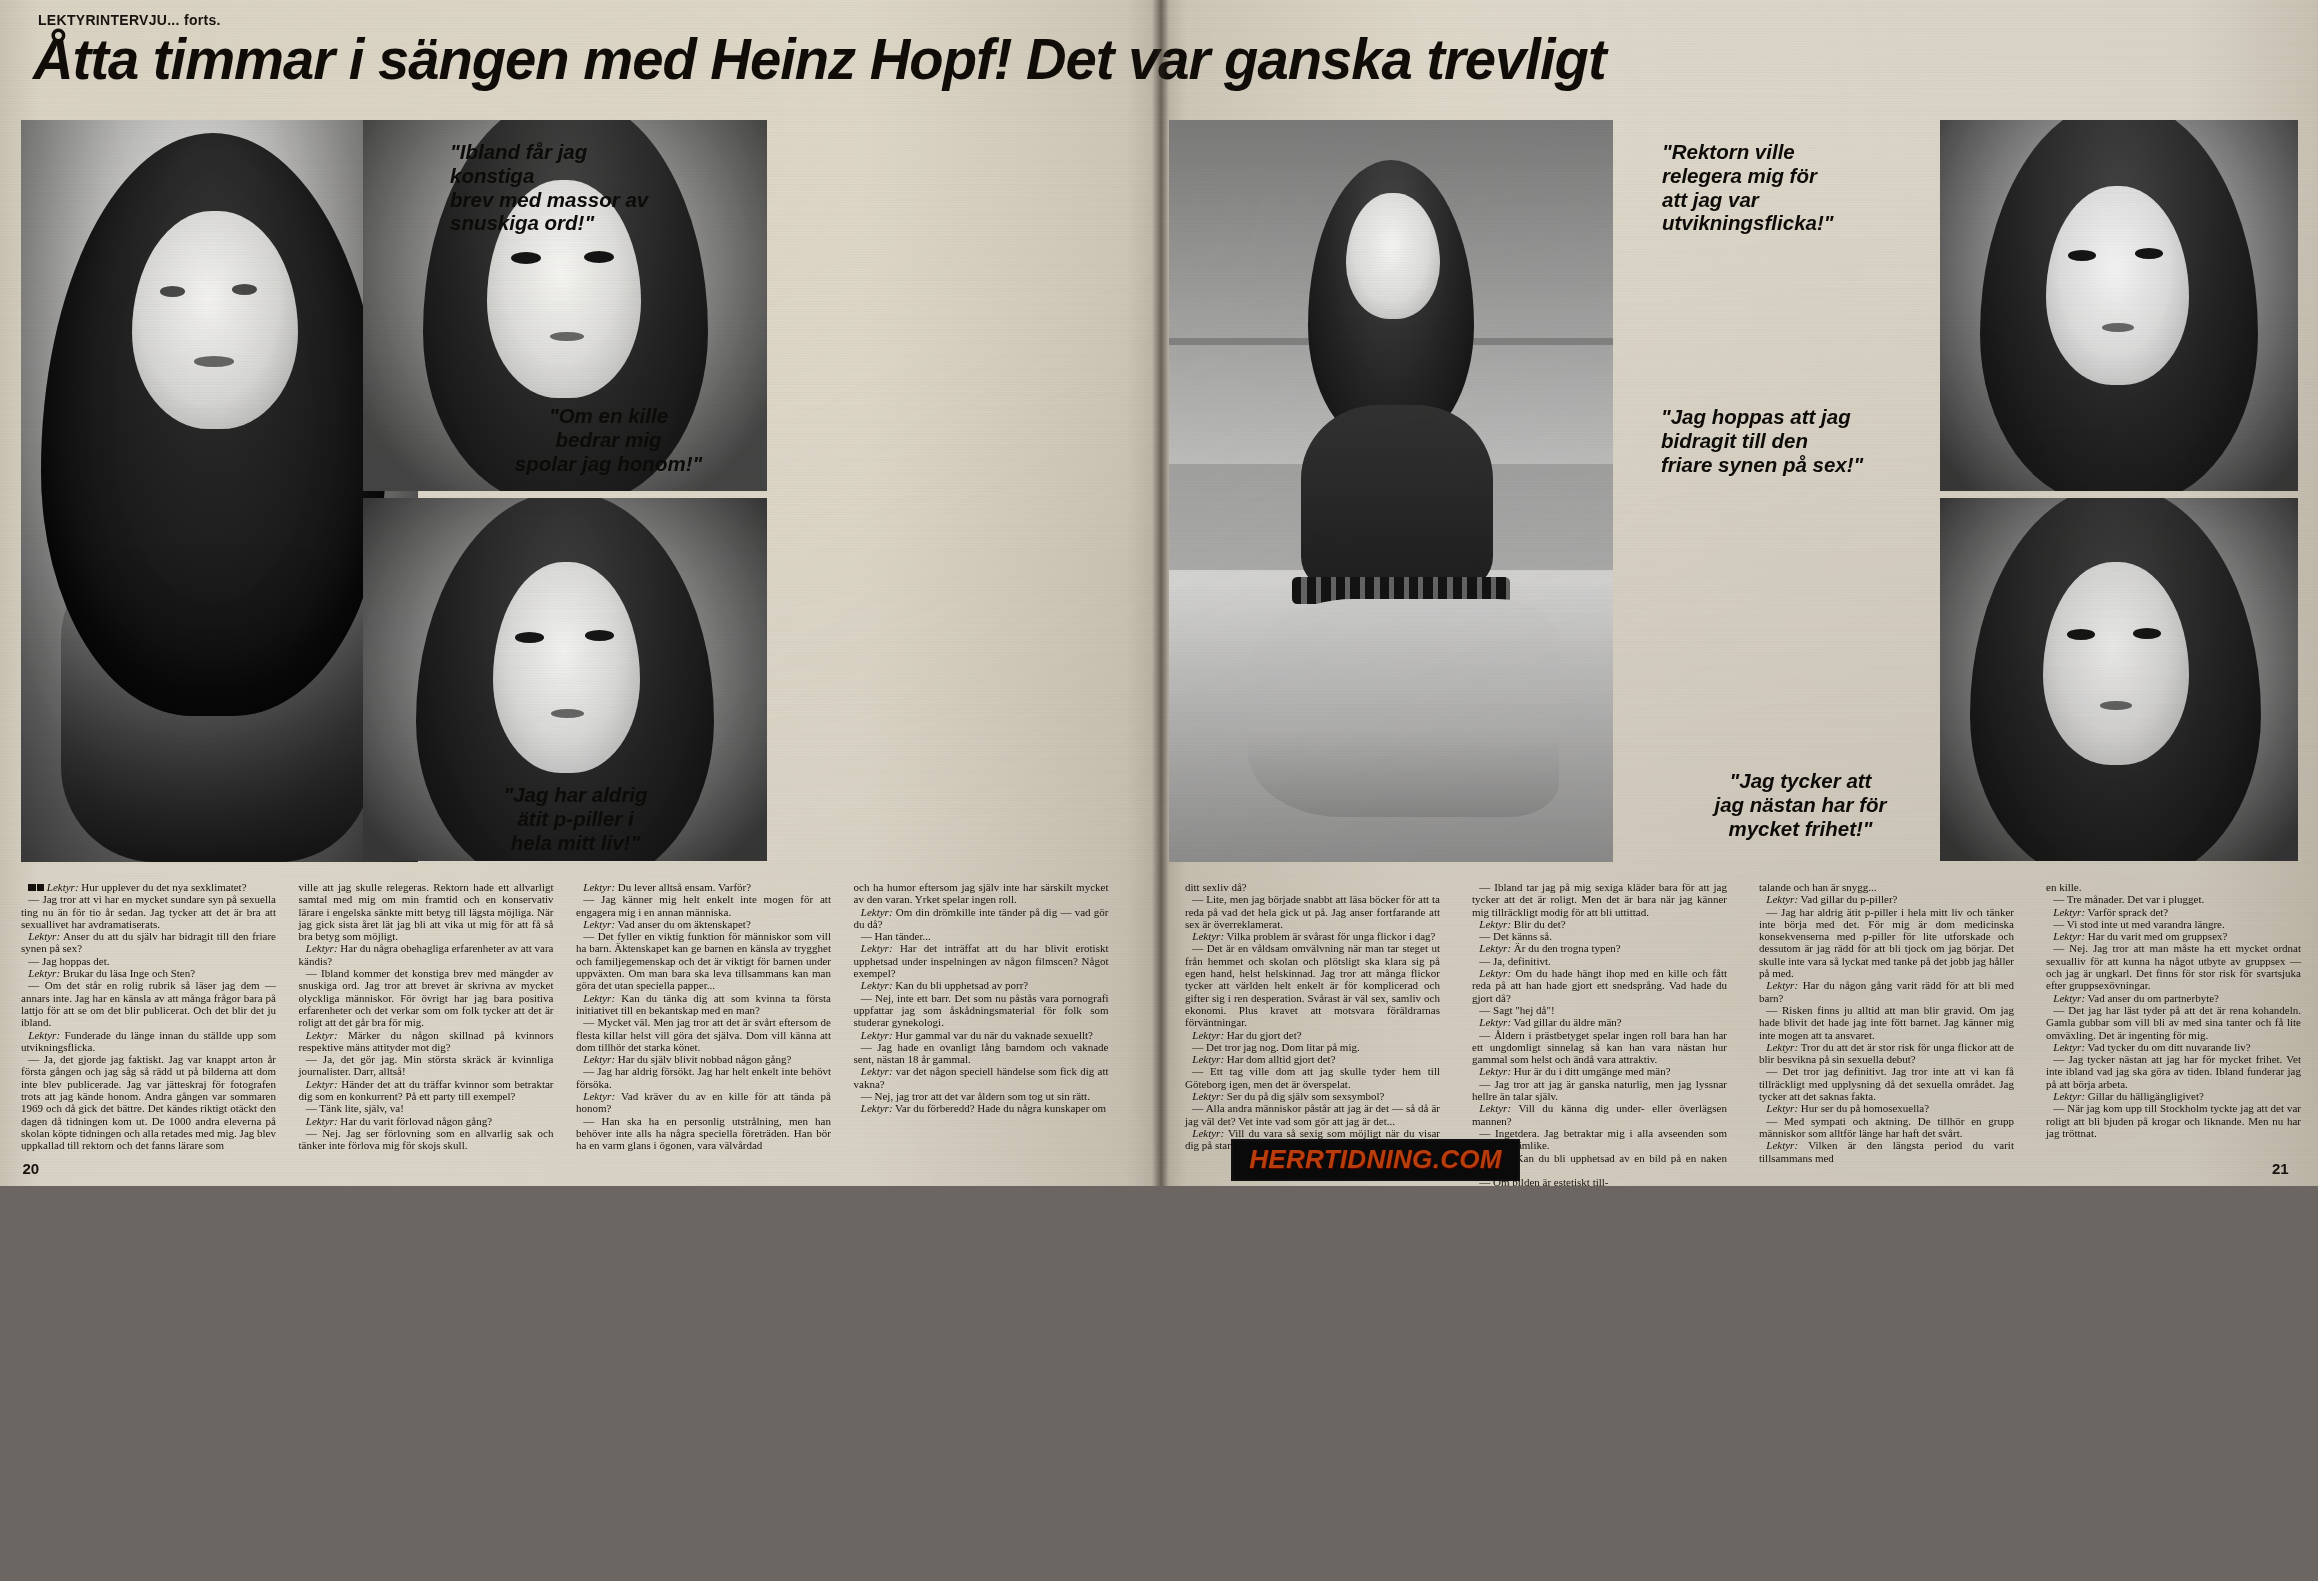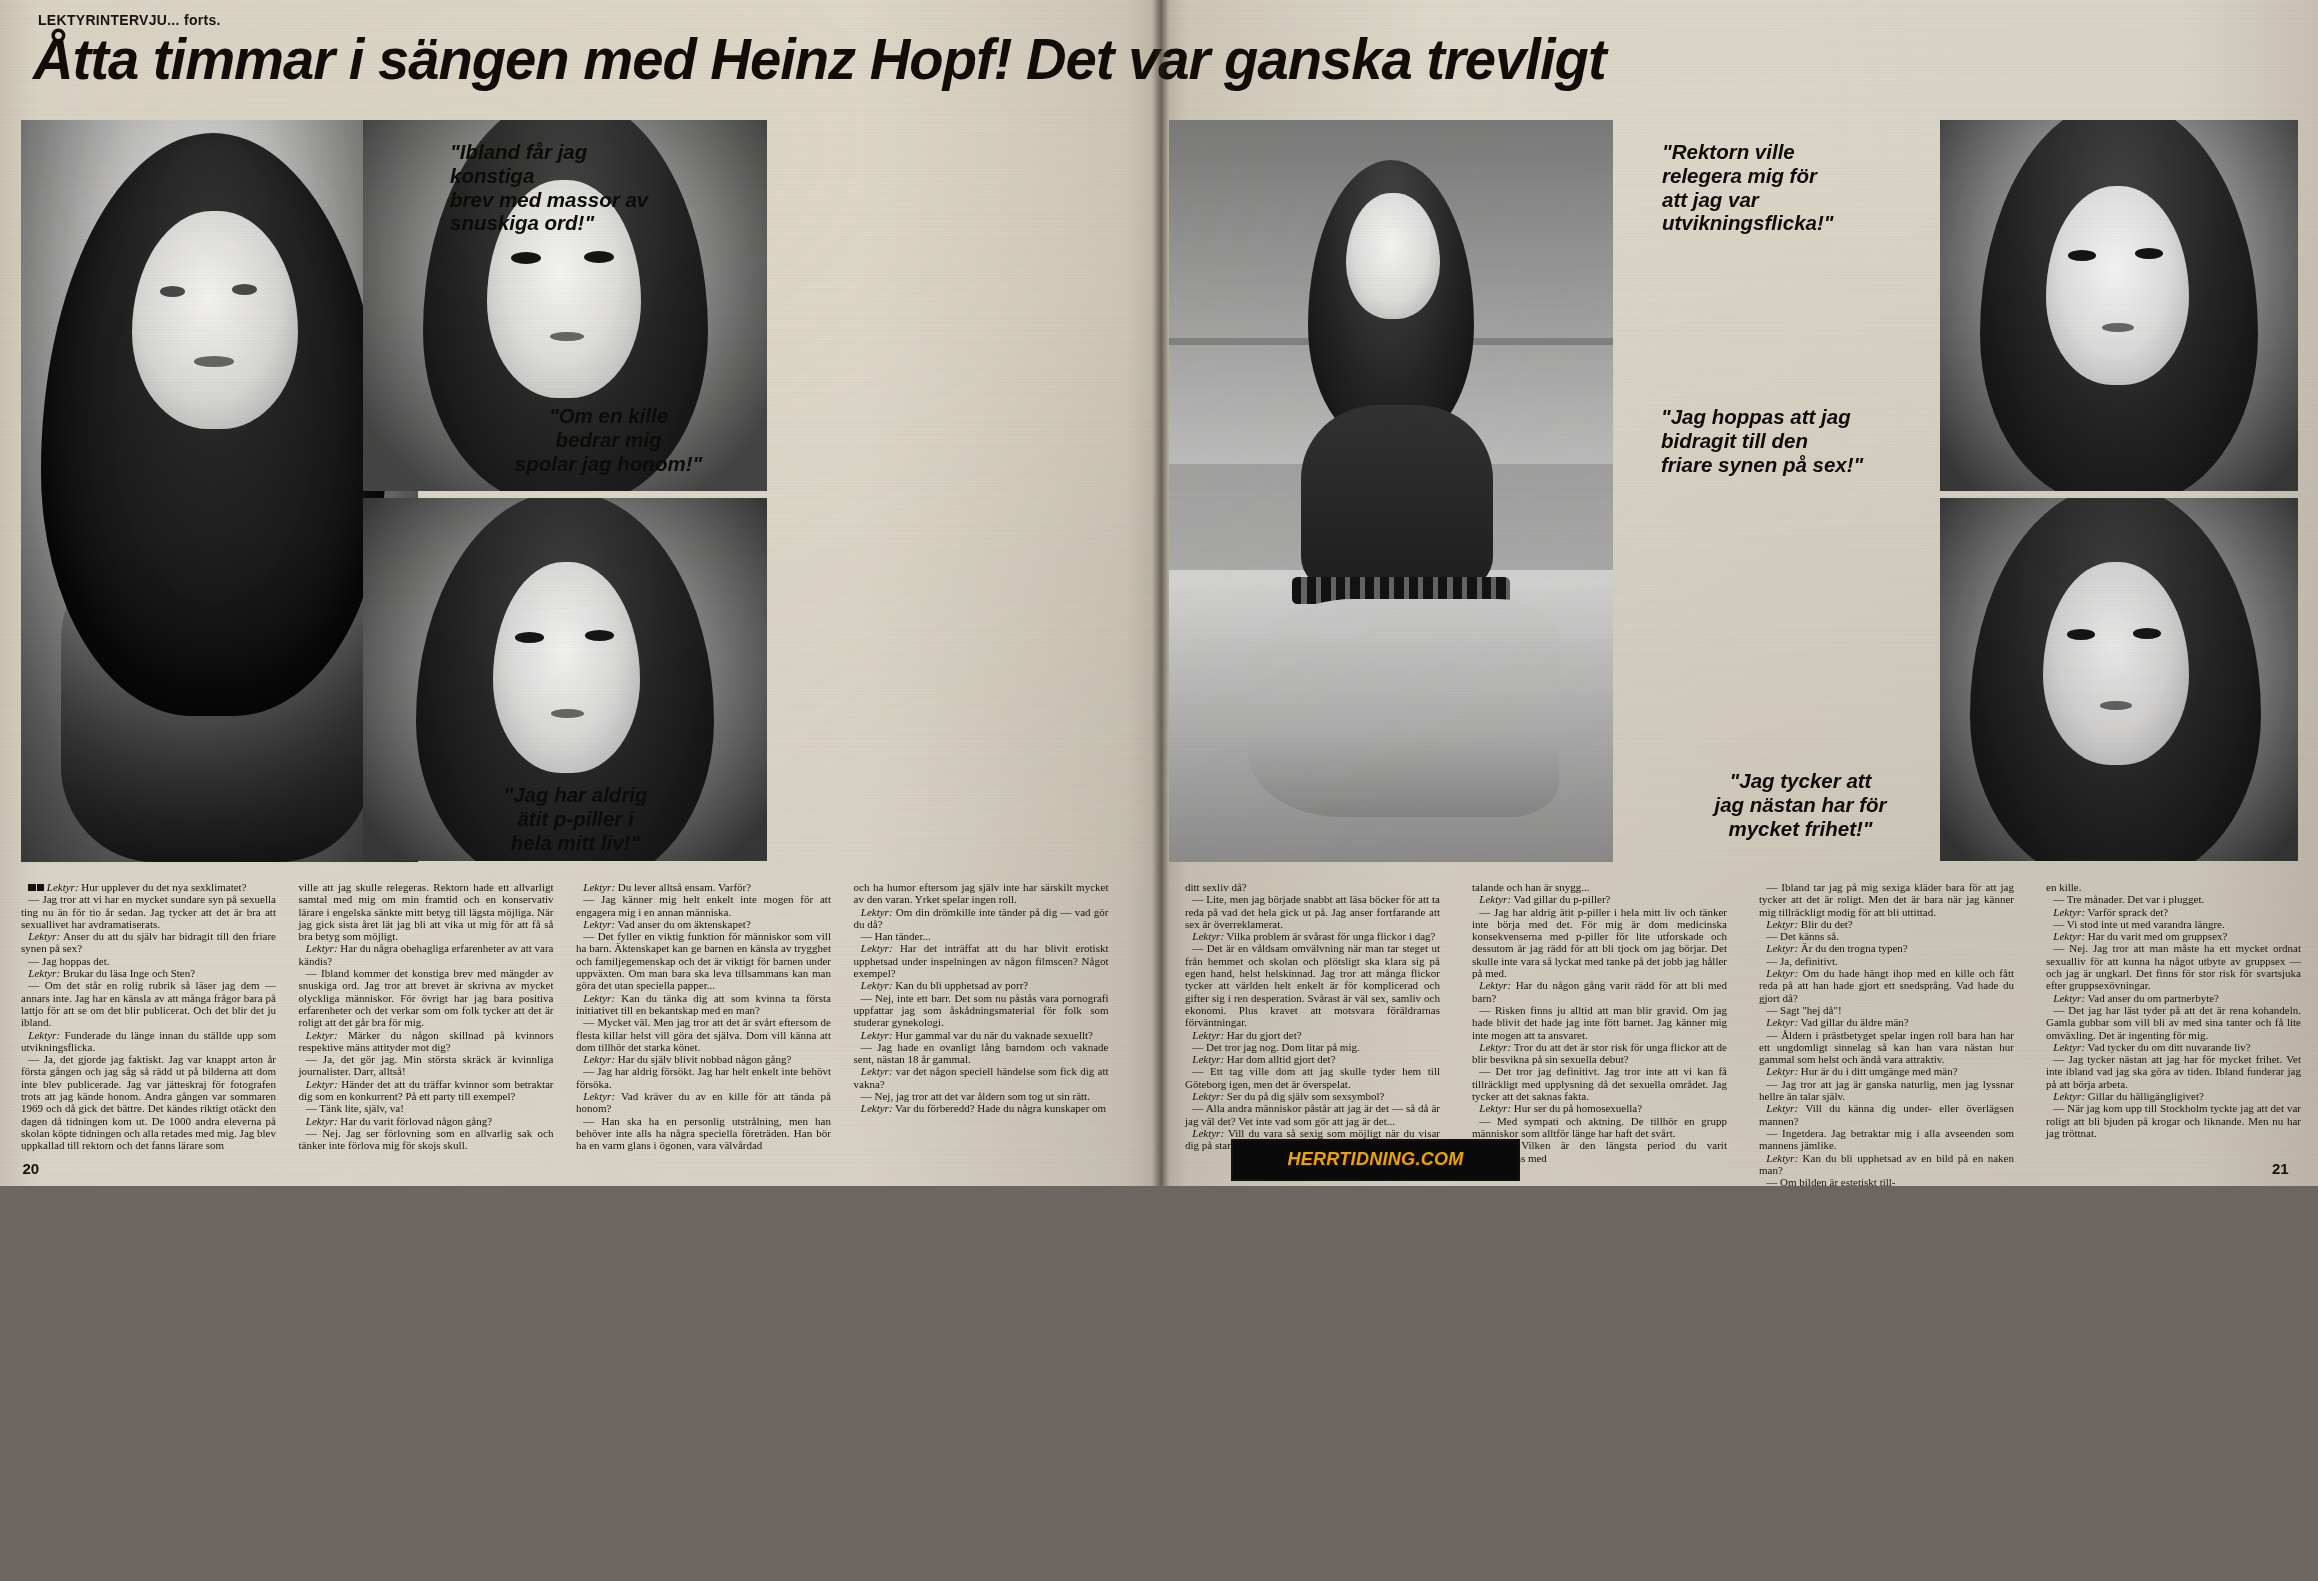--- a/index.html
+++ b/index.html
@@ -53,21 +53,21 @@
   .sq{display:inline-block;width:7.3px;height:7.3px;background:#15120d;margin-right:2.6px;
     position:relative;top:0px;}
   .sq+.sq{margin-left:-1.3px;}
 
   .folio{position:absolute;bottom:9.3px;font-family:"Liberation Sans",sans-serif;
     font-weight:bold;font-size:15px;color:#15120d;}
 
   .stamp{position:absolute;left:1231px;bottom:5.3px;width:285px;height:38px;background:#0a0a0a;
     display:flex;align-items:center;justify-content:center;border:2px solid #111;}
   .stamp span{font-family:"Liberation Sans",sans-serif;font-weight:bold;font-style:italic;
-    font-size:18px;color:#eab308;letter-spacing:0.3px;text-shadow:0.7px 0.7px 0 #5a0000;}
+    font-size:26px;color:#c2410c;letter-spacing:0.3px;text-shadow:0.7px 0.7px 0 #5a0000;}
 </style>
 </head>
 <body>
 
 <div class="spread">
 
   <div class="page left"></div>
   <div class="page right"></div>
 
   <div class="kicker">LEKTYRINTERVJU... forts.</div>
@@ -239,49 +239,49 @@
         <p class="i">— Det är en våldsam omvälvning när man tar steget ut från hemmet och skolan och plötsligt ska klara sig på egen hand, helst helskinnad. Jag tror att många flickor tycker att världen helt enkelt är för komplicerad och gifter sig i ren desperation. Svårast är väl sex, samliv och ekonomi. Plus kravet att motsvara föräldrarnas förväntningar.</p>
         <p class="i"><em>Lektyr:</em> Har du gjort det?</p>
         <p class="i">— Det tror jag nog. Dom litar på mig.</p>
         <p class="i"><em>Lektyr:</em> Har dom alltid gjort det?</p>
         <p class="i">— Ett tag ville dom att jag skulle tyder hem till Göteborg igen, men det är överspelat.</p>
         <p class="i"><em>Lektyr:</em> Ser du på dig själv som sexsymbol?</p>
         <p class="i">— Alla andra människor påstår att jag är det — så då är jag väl det? Vet inte vad som gör att jag är det...</p>
         <p class="i"><em>Lektyr:</em> Vill du vara så sexig som möjligt när du visar dig på stan?</p>
       </div>
     <div class="col" style="width:255px;">
-        <p>talande och han är snygg...</p>
-        <p class="i"><em>Lektyr:</em> Vad gillar du p-piller?</p>
-        <p class="i">— Jag har aldrig ätit p-piller i hela mitt liv och tänker inte börja med det. För mig är dom medicinska konsekvenserna med p-piller för lite utforskade och dessutom är jag rädd för att bli tjock om jag börjar. Det skulle inte vara så lyckat med tanke på det jobb jag håller på med.</p>
-        <p class="i"><em>Lektyr:</em> Har du någon gång varit rädd för att bli med barn?</p>
-        <p class="i">— Risken finns ju alltid att man blir gravid. Om jag hade blivit det hade jag inte fött barnet. Jag känner mig inte mogen att ta ansvaret.</p>
-        <p class="i"><em>Lektyr:</em> Tror du att det är stor risk för unga flickor att de blir besvikna på sin sexuella debut?</p>
-        <p class="i">— Det tror jag definitivt. Jag tror inte att vi kan få tillräckligt med upplysning då det sexuella området. Jag tycker att det saknas fakta.</p>
-        <p class="i"><em>Lektyr:</em> Hur ser du på homosexuella?</p>
-        <p class="i">— Med sympati och aktning. De tillhör en grupp människor som alltför länge har haft det svårt.</p>
-        <p class="i"><em>Lektyr:</em> Vilken är den längsta period du varit tillsammans med</p>
-      </div>
-    <div class="col" style="width:255px;">
         <p class="i">— Ibland tar jag på mig sexiga kläder bara för att jag tycker att det är roligt. Men det är bara när jag känner mig tillräckligt modig för att bli uttittad.</p>
         <p class="i"><em>Lektyr:</em> Blir du det?</p>
         <p class="i">— Det känns så.</p>
         <p class="i"><em>Lektyr:</em> Är du den trogna typen?</p>
         <p class="i">— Ja, definitivt.</p>
         <p class="i"><em>Lektyr:</em> Om du hade hängt ihop med en kille och fått reda på att han hade gjort ett snedsprång. Vad hade du gjort då?</p>
         <p class="i">— Sagt "hej då"!</p>
         <p class="i"><em>Lektyr:</em> Vad gillar du äldre män?</p>
         <p class="i">— Åldern i prästbetyget spelar ingen roll bara han har ett ungdomligt sinnelag så kan han vara nästan hur gammal som helst och ändå vara attraktiv.</p>
         <p class="i"><em>Lektyr:</em> Hur är du i ditt umgänge med män?</p>
         <p class="i">— Jag tror att jag är ganska naturlig, men jag lyssnar hellre än talar själv.</p>
         <p class="i"><em>Lektyr:</em> Vill du känna dig under- eller överlägsen mannen?</p>
         <p class="i">— Ingetdera. Jag betraktar mig i alla avseenden som mannens jämlike.</p>
         <p class="i"><em>Lektyr:</em> Kan du bli upphetsad av en bild på en naken man?</p>
         <p class="i">— Om bilden är estetiskt till-</p>
       </div>
     <div class="col" style="width:255px;">
+        <p>talande och han är snygg...</p>
+        <p class="i"><em>Lektyr:</em> Vad gillar du p-piller?</p>
+        <p class="i">— Jag har aldrig ätit p-piller i hela mitt liv och tänker inte börja med det. För mig är dom medicinska konsekvenserna med p-piller för lite utforskade och dessutom är jag rädd för att bli tjock om jag börjar. Det skulle inte vara så lyckat med tanke på det jobb jag håller på med.</p>
+        <p class="i"><em>Lektyr:</em> Har du någon gång varit rädd för att bli med barn?</p>
+        <p class="i">— Risken finns ju alltid att man blir gravid. Om jag hade blivit det hade jag inte fött barnet. Jag känner mig inte mogen att ta ansvaret.</p>
+        <p class="i"><em>Lektyr:</em> Tror du att det är stor risk för unga flickor att de blir besvikna på sin sexuella debut?</p>
+        <p class="i">— Det tror jag definitivt. Jag tror inte att vi kan få tillräckligt med upplysning då det sexuella området. Jag tycker att det saknas fakta.</p>
+        <p class="i"><em>Lektyr:</em> Hur ser du på homosexuella?</p>
+        <p class="i">— Med sympati och aktning. De tillhör en grupp människor som alltför länge har haft det svårt.</p>
+        <p class="i"><em>Lektyr:</em> Vilken är den längsta period du varit tillsammans med</p>
+      </div>
+    <div class="col" style="width:255px;">
         <p>en kille.</p>
         <p class="i">— Tre månader. Det var i plugget.</p>
         <p class="i"><em>Lektyr:</em> Varför sprack det?</p>
         <p class="i">— Vi stod inte ut med varandra längre.</p>
         <p class="i"><em>Lektyr:</em> Har du varit med om gruppsex?</p>
         <p class="i">— Nej. Jag tror att man måste ha ett mycket ordnat sexualliv för att kunna ha något utbyte av gruppsex — och jag är ungkarl. Det finns för stor risk för svartsjuka efter gruppsexövningar.</p>
         <p class="i"><em>Lektyr:</em> Vad anser du om partnerbyte?</p>
         <p class="i">— Det jag har läst tyder på att det är rena kohandeln. Gamla gubbar som vill bli av med sina tanter och få lite omväxling. Det är ingenting för mig.</p>
         <p class="i"><em>Lektyr:</em> Vad tycker du om ditt nuvarande liv?</p>
         <p class="i">— Jag tycker nästan att jag har för mycket frihet. Vet inte ibland vad jag ska göra av tiden. Ibland funderar jag på att börja arbeta.</p>

